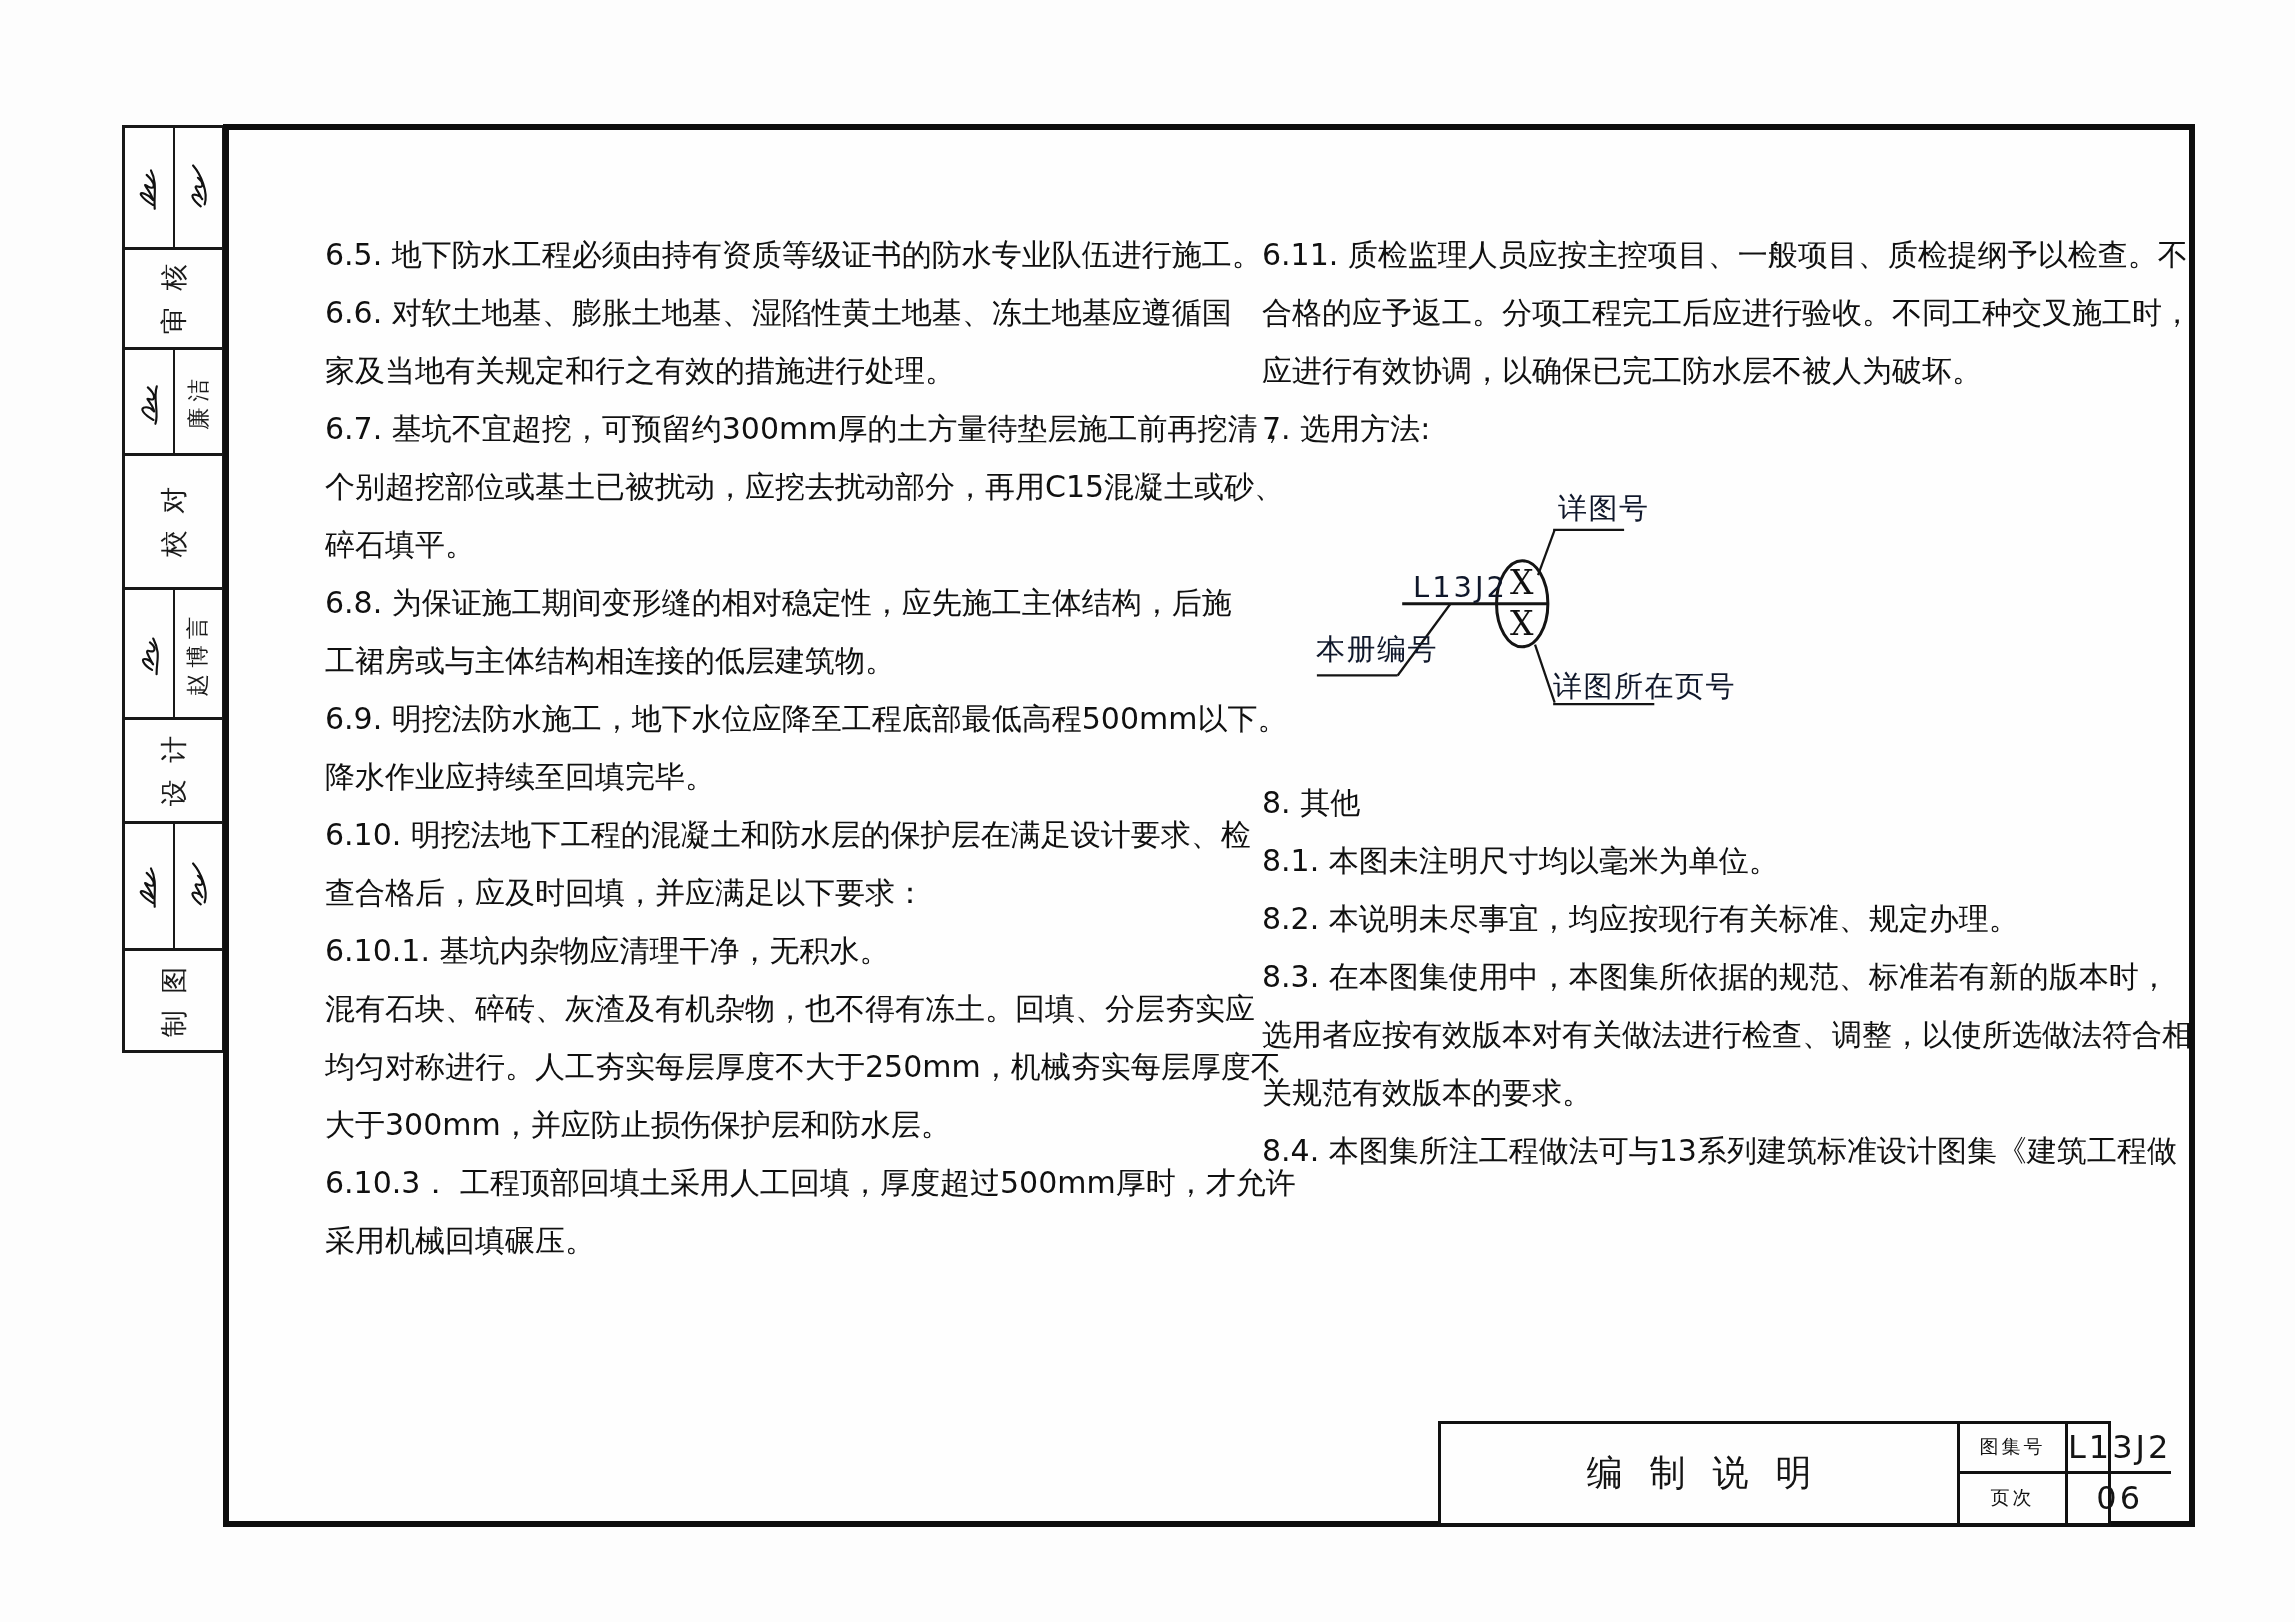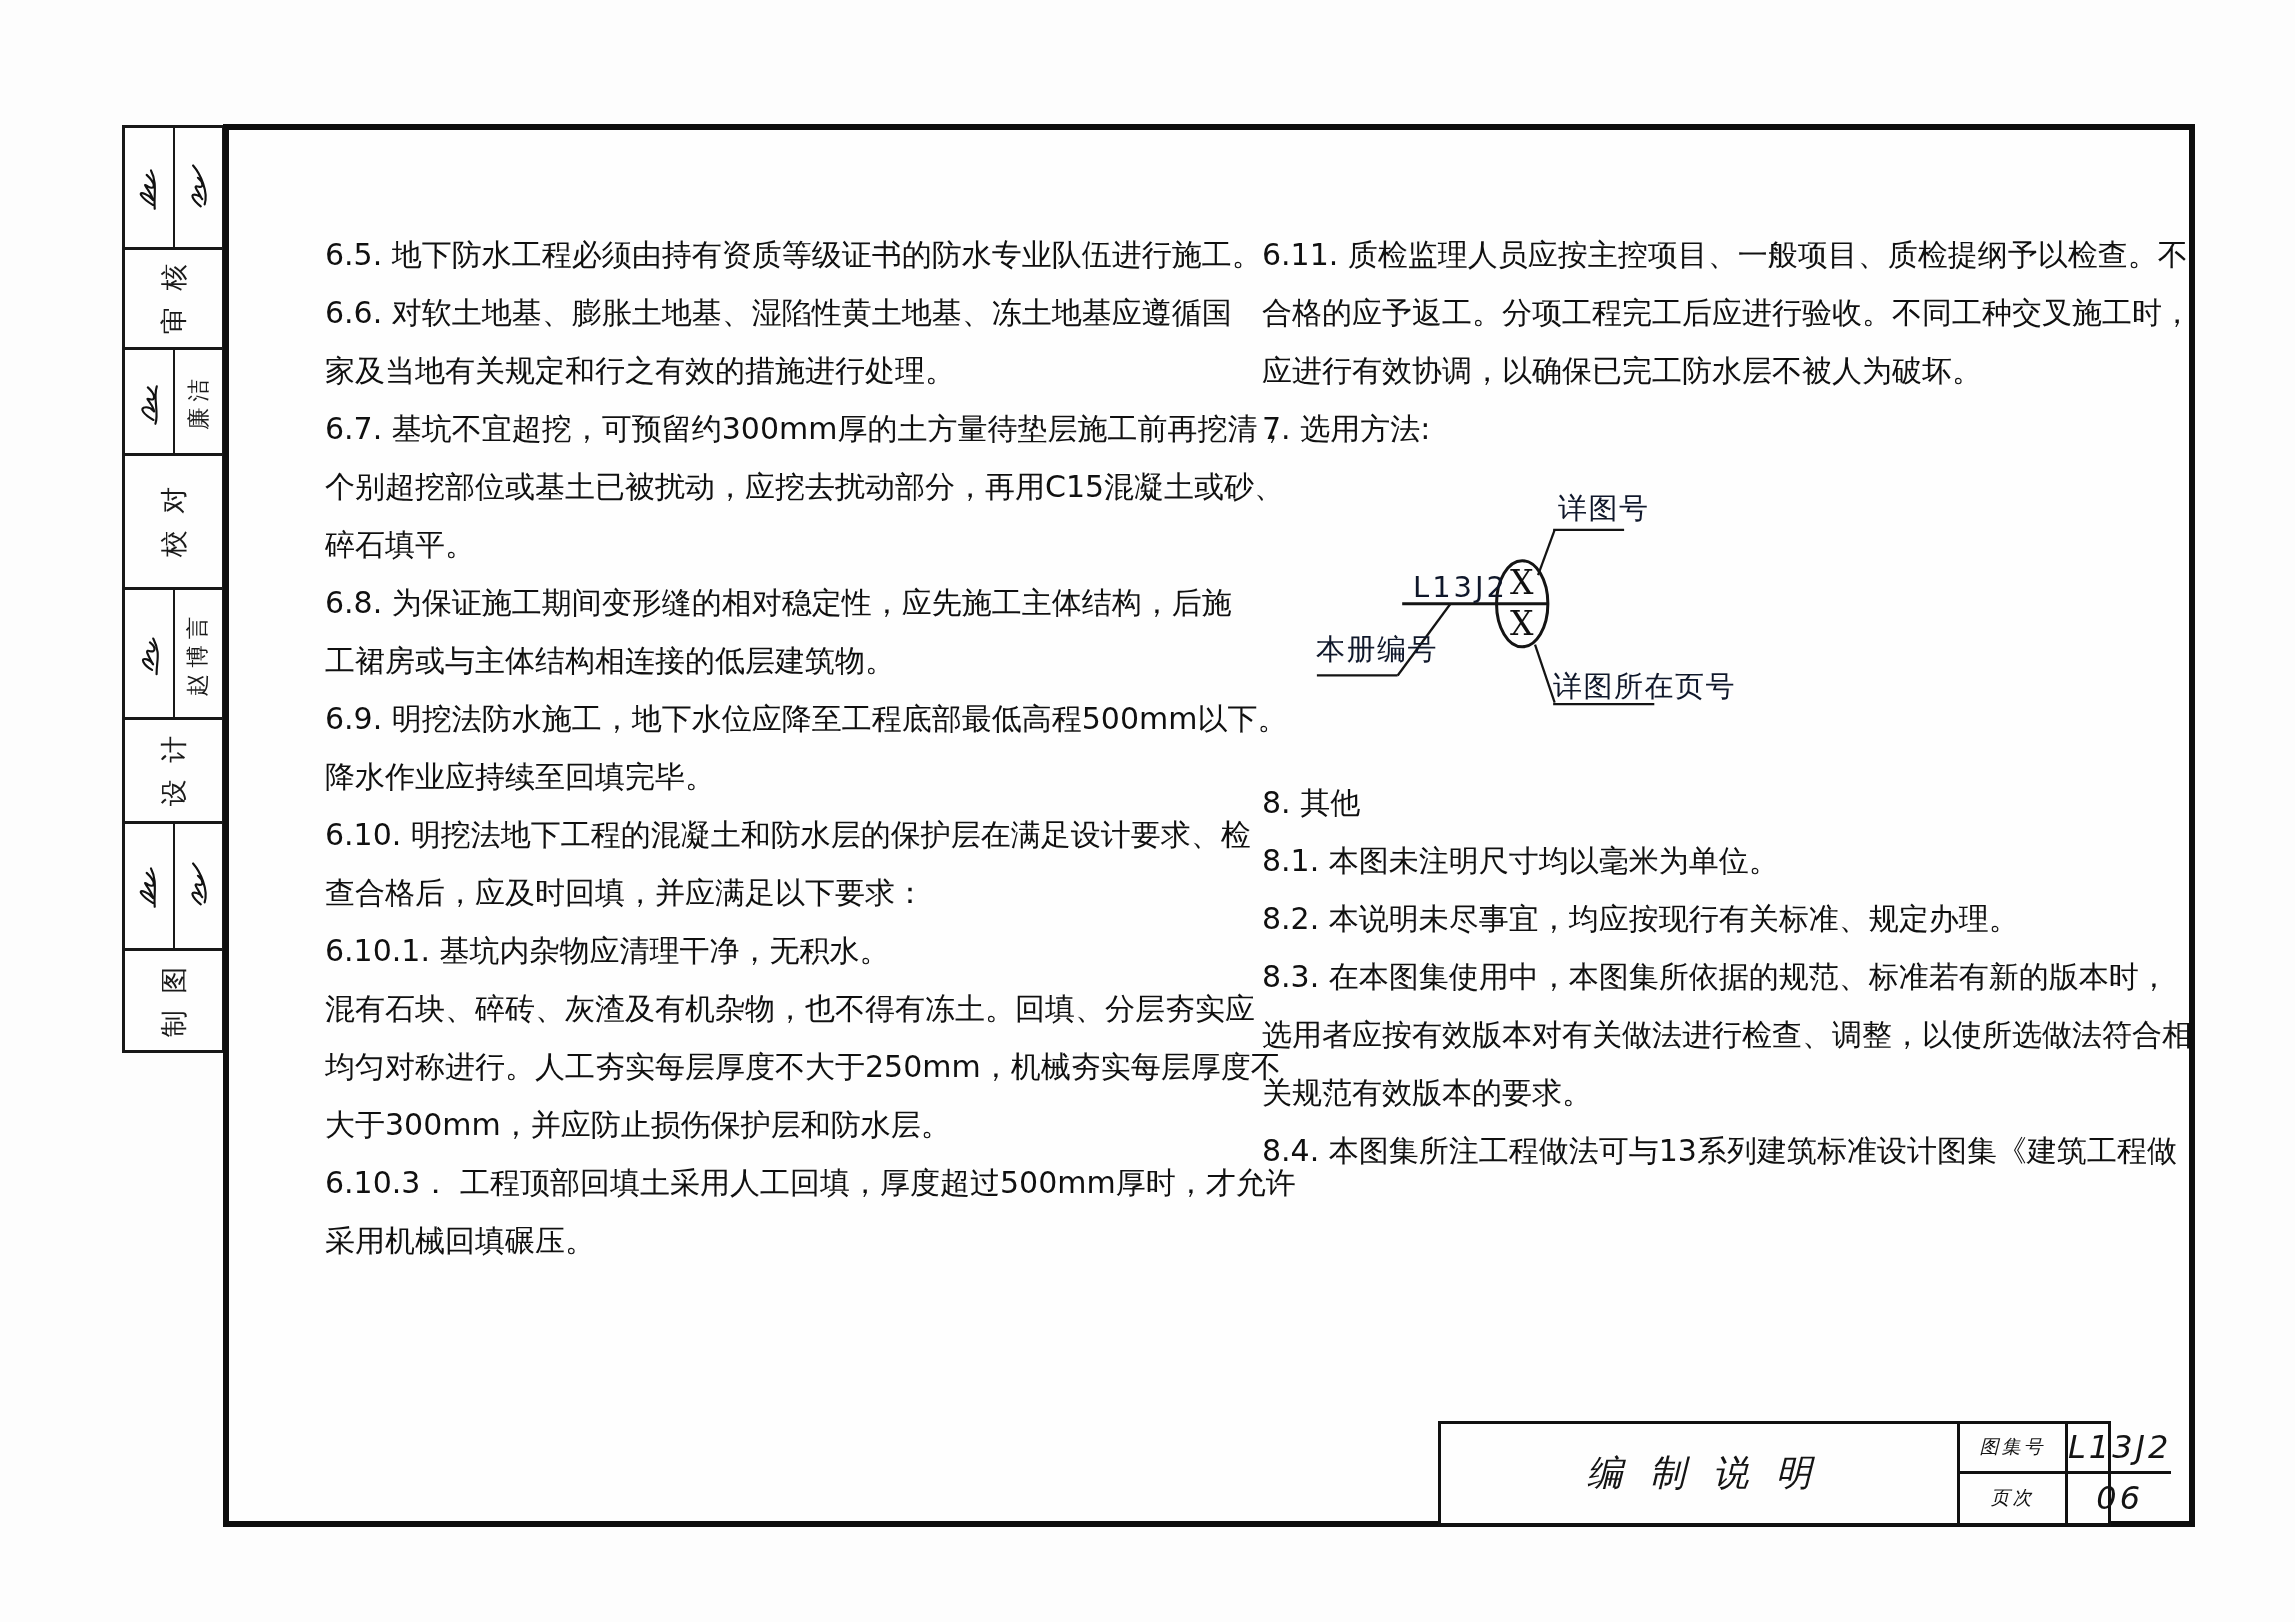--- a/index.html
+++ b/index.html
@@ -40,21 +40,20 @@
   
   .diagram-svg{position:absolute;left:1313px;top:483px;}
   .diagram-svg line,.diagram-svg path,.diagram-svg ellipse{stroke:#141414;fill:none;}
   .dg-label{position:absolute;white-space:nowrap;font-size:29px;color:#0f172a;}
   .dg-x{position:absolute;font-family:"DejaVu Serif",serif;font-size:33px;color:#101010;line-height:33px;}
   
   .titleblock{
     position:absolute;left:1438px;top:1421px;width:673px;height:105px;
     border:3.8px solid #111;box-sizing:border-box;background:#fefefe;
     display:flex;
-    font-style:italic;
   }
   .tb-main{
     flex:0 0 519px;display:flex;align-items:center;justify-content:center;
     border-right:3px solid #111;box-sizing:border-box;
     font-size:36px;letter-spacing:27px;text-indent:27px;color:#141414;
   }
   .tb-labels{flex:0 0 108px;display:flex;flex-direction:column;border-right:3px solid #111;box-sizing:border-box;}
   .tb-values{flex:1 1 auto;display:flex;flex-direction:column;}
   .tb-cell{flex:1 1 50%;display:flex;align-items:center;justify-content:center;box-sizing:border-box;}
   .tb-top{border-bottom:3px solid #111;}

